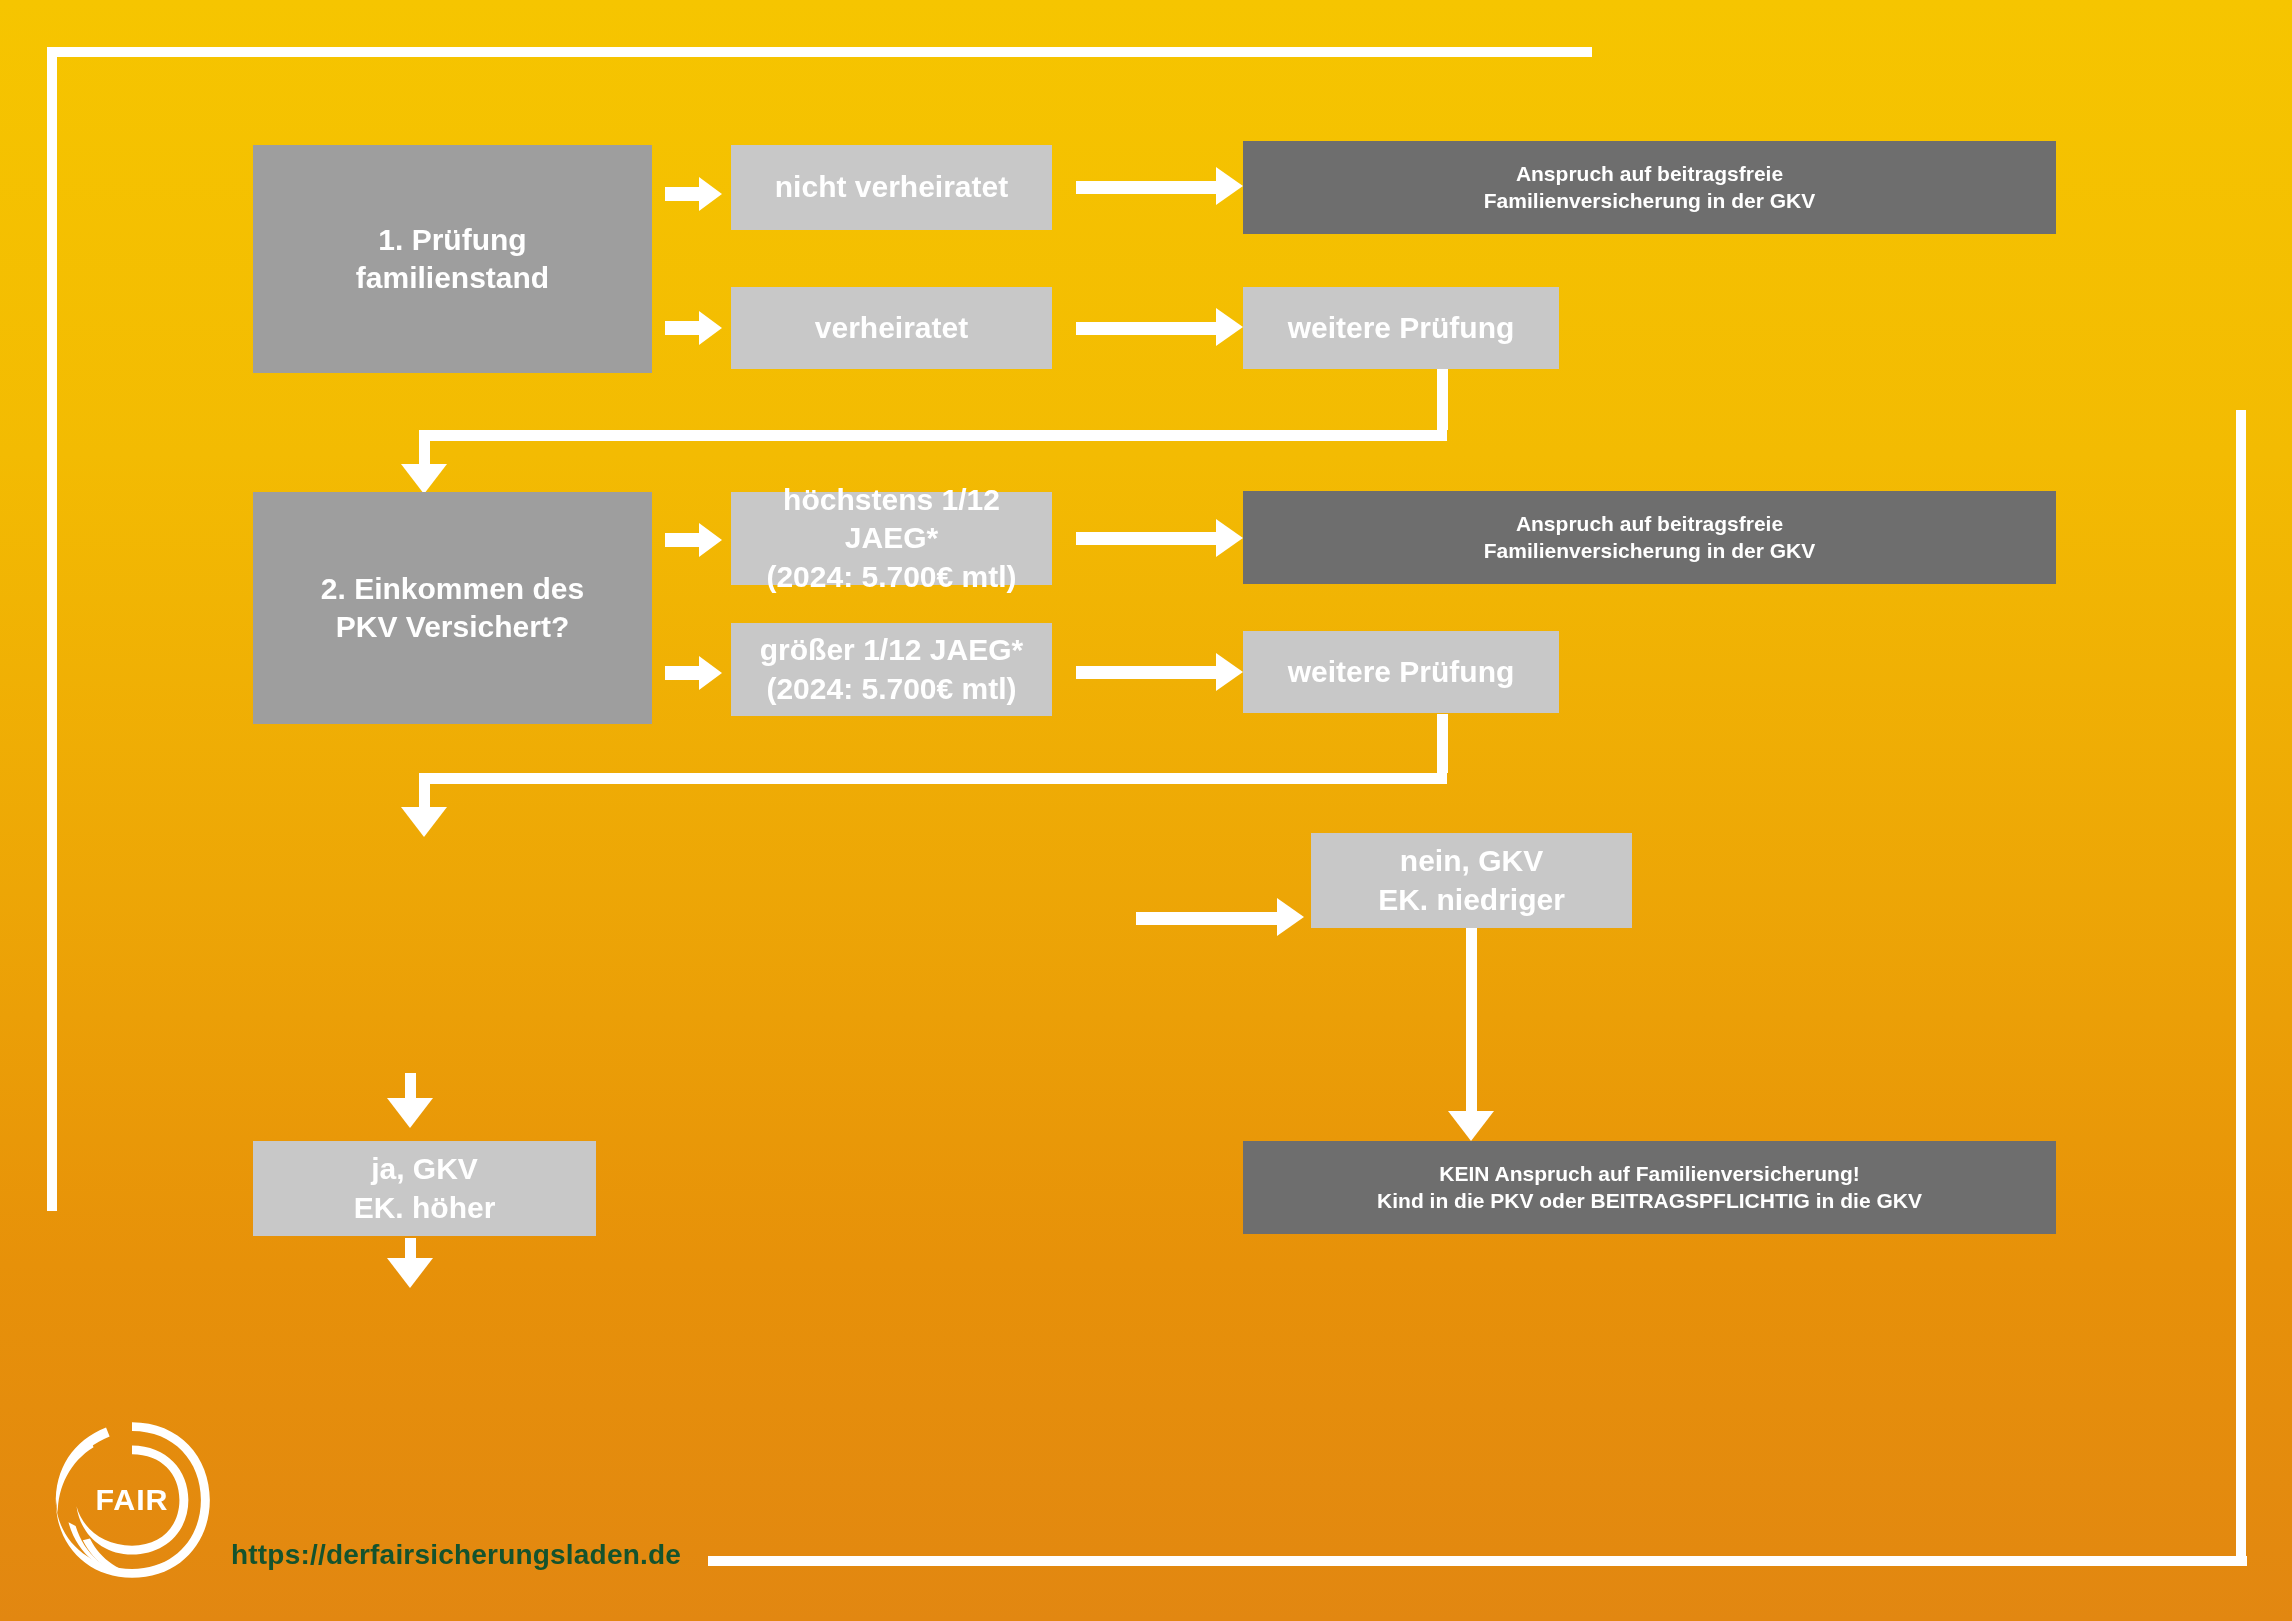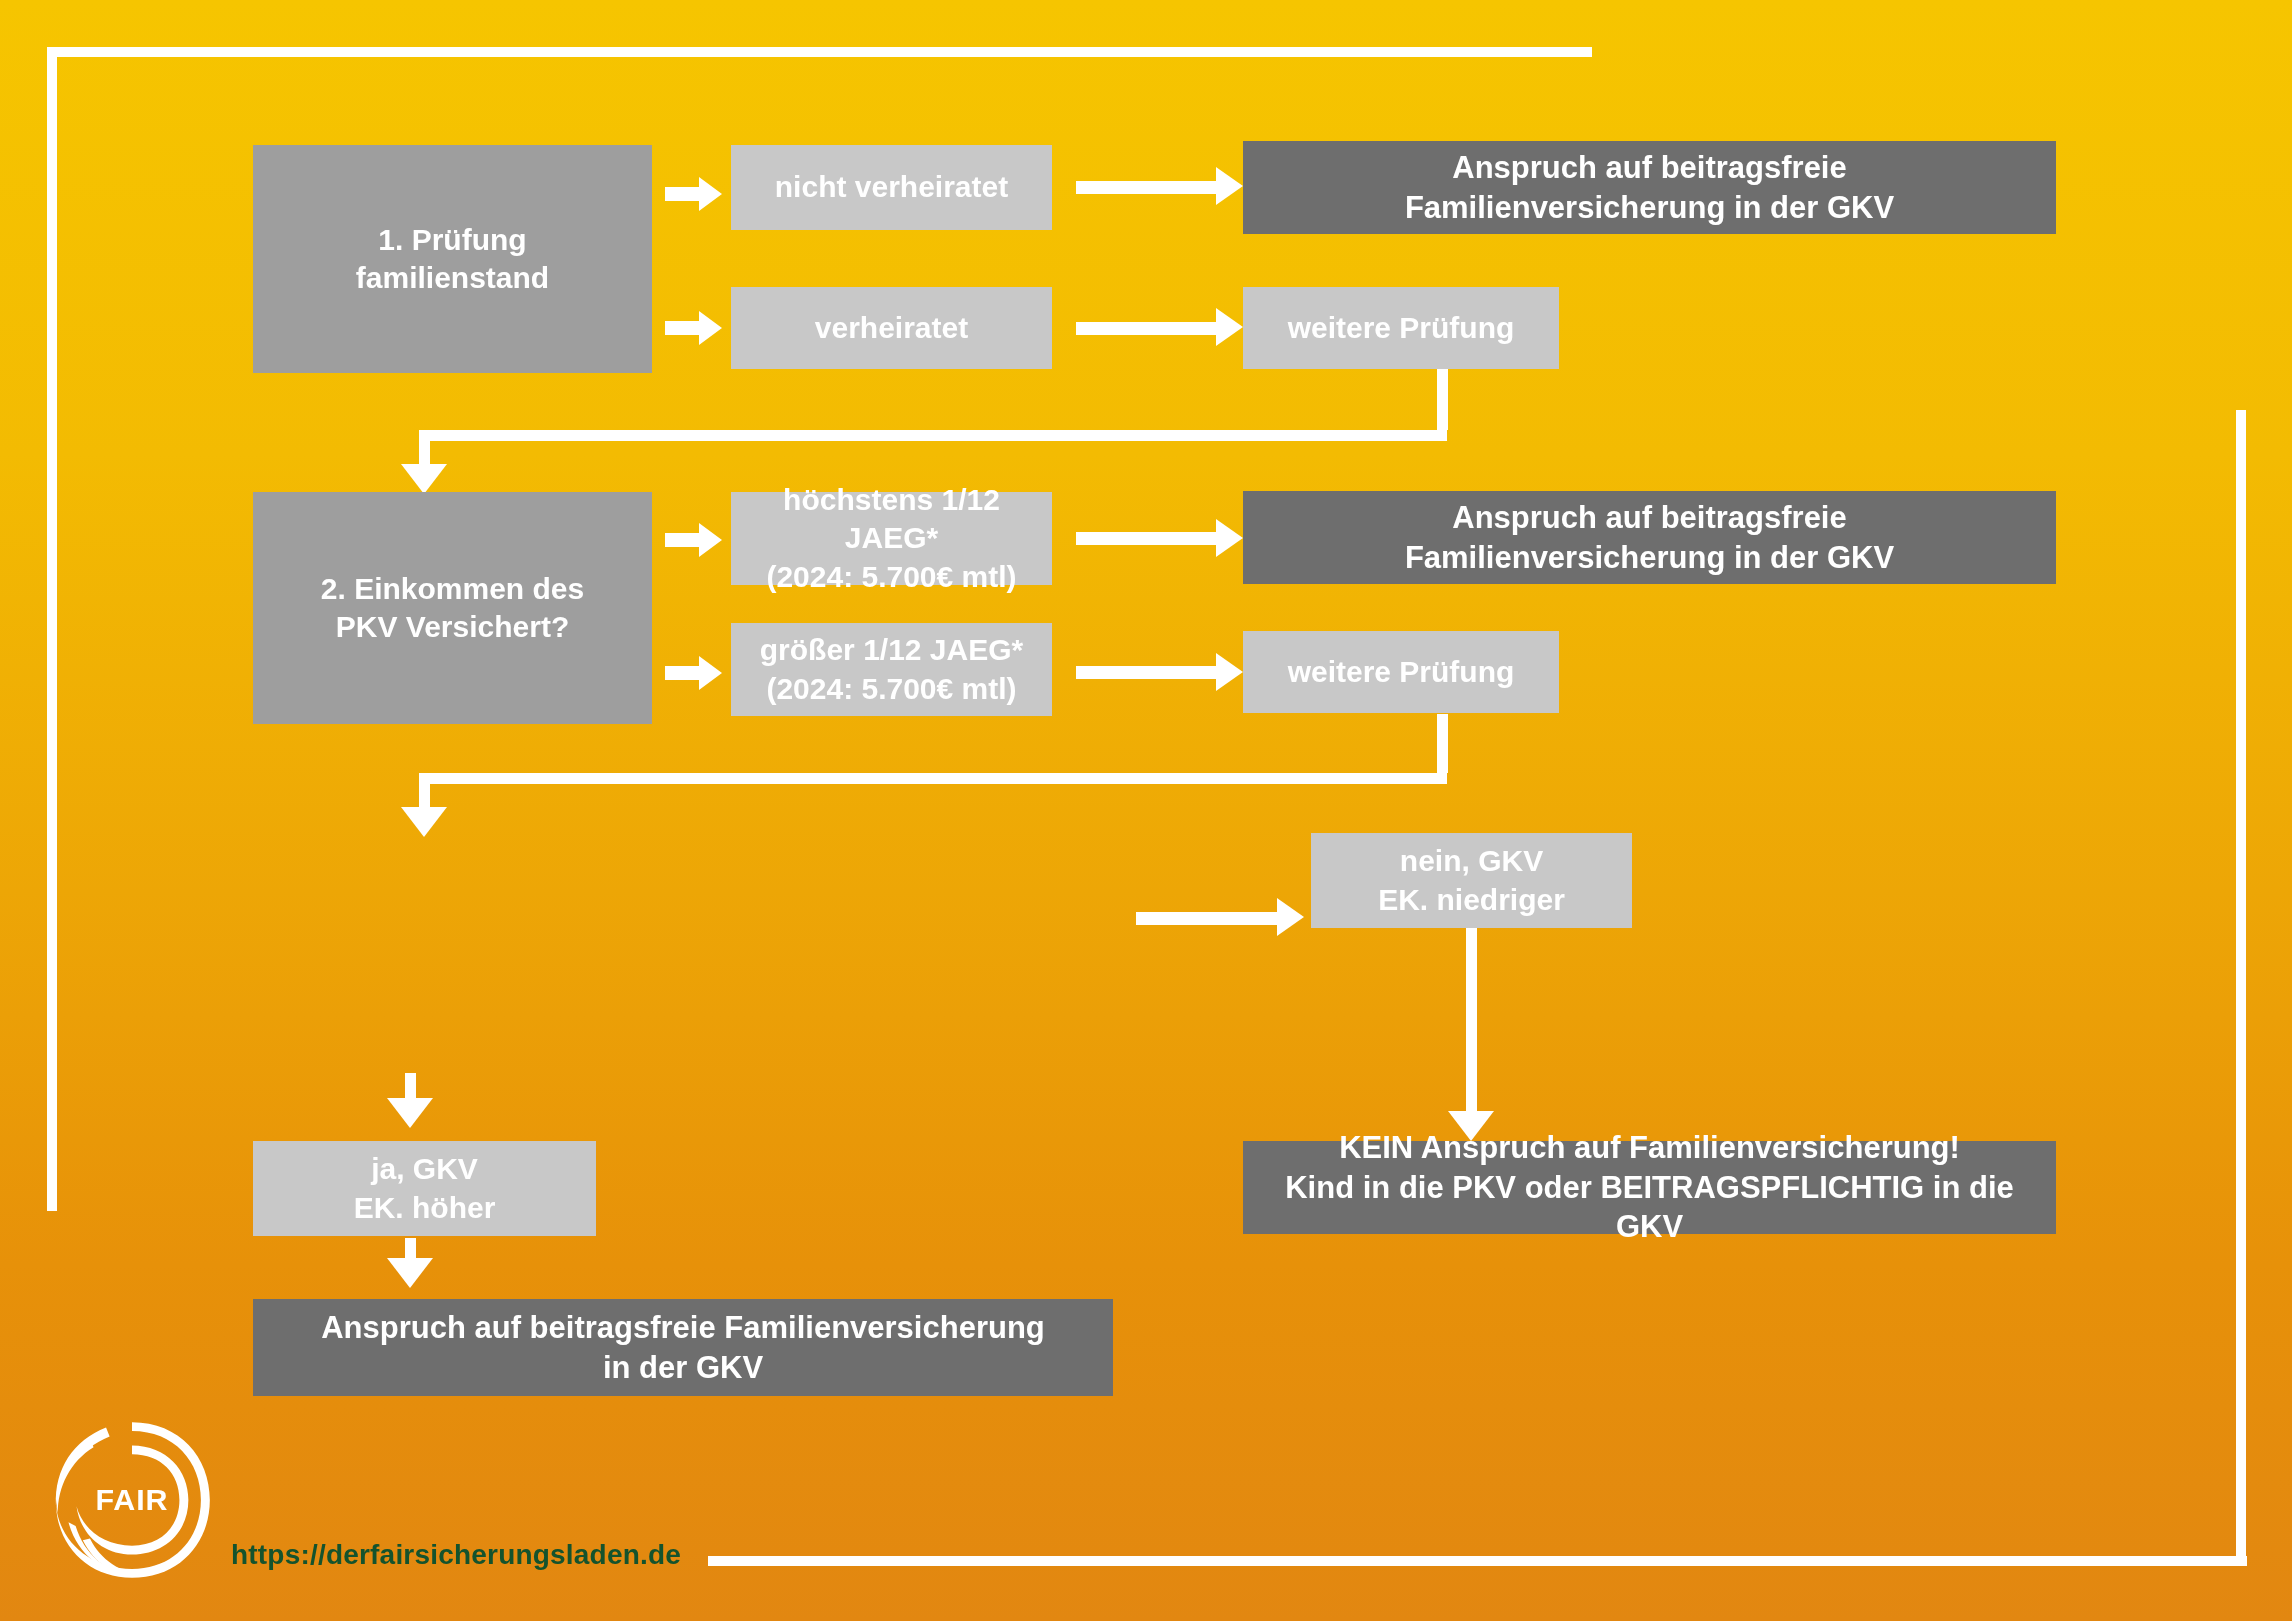--- a/index.html
+++ b/index.html
@@ -20,21 +20,21 @@
     display:flex;align-items:center;justify-content:center;
     text-align:center;
     color:#ffffff;
     line-height:1.28;
     box-sizing:border-box;
     padding:5.4px 12.5px;
   }
   .node .txt{white-space:pre-line;display:block;width:100%;}
   .q-box{background:#9e9e9e;font-weight:bold;font-size:30px;}
   .opt-box{background:#c8c8c8;font-weight:bold;font-size:30px;}
-  .res-box{background:#6e6e6e;font-weight:bold;font-size:31px;}
+  .res-box{background:#6e6e6e;font-weight:bold;font-size:21px;}
 
   
   .line{position:absolute;background:#ffffff;}
   .ah-right{ 
     position:absolute;width:0;height:0;
     border-top:19.7px solid transparent;
     border-bottom:19.7px solid transparent;
     border-left:27px solid #ffffff;
   }
   .ah-down{ 
@@ -171,24 +171,20 @@
   <div class="ah-down" style="left:387px;top:1098px;"></div>
 
   <div class="node opt-box" style="left:253px;top:1141px;width:343px;height:95px;">
     <span class="txt">ja, GKV
 EK. höher</span>
   </div>
 
   <div class="line" style="left:405px;top:1238px;width:10.7px;height:25px;"></div>
   <div class="ah-down" style="left:387px;top:1258px;"></div>
 
-  <div class="node res-box" style="left:253px;top:1299px;width:860px;height:97px;">
-    <span class="txt">Anspruch auf beitragsfreie Familienversicherung
-in der GKV</span>
-  </div>
 
   <div class="logo" style="left:47px;top:1415px;width:170px;height:170px;">
     <svg width="170" height="170" viewBox="0 0 190 190" aria-hidden="true">
 
       <path d="M95 8 C 148 8 182 47 182 95 C 182 143 148 182 95 182 C 47 182 12 147 10 101
                C 14 141 48 172 95 172 C 142 172 172 138 172 95 C 172 52 142 18 95 18 Z" fill="#ffffff"></path>
 
       <path d="M95 34 C 134 34 158 62 158 95 C 158 131 131 156 95 156 C 62 156 37 133 33 102
                C 40 128 64 146 95 146 C 128 146 148 124 148 95 C 148 66 128 44 95 44 Z" fill="#ffffff"></path>
 

